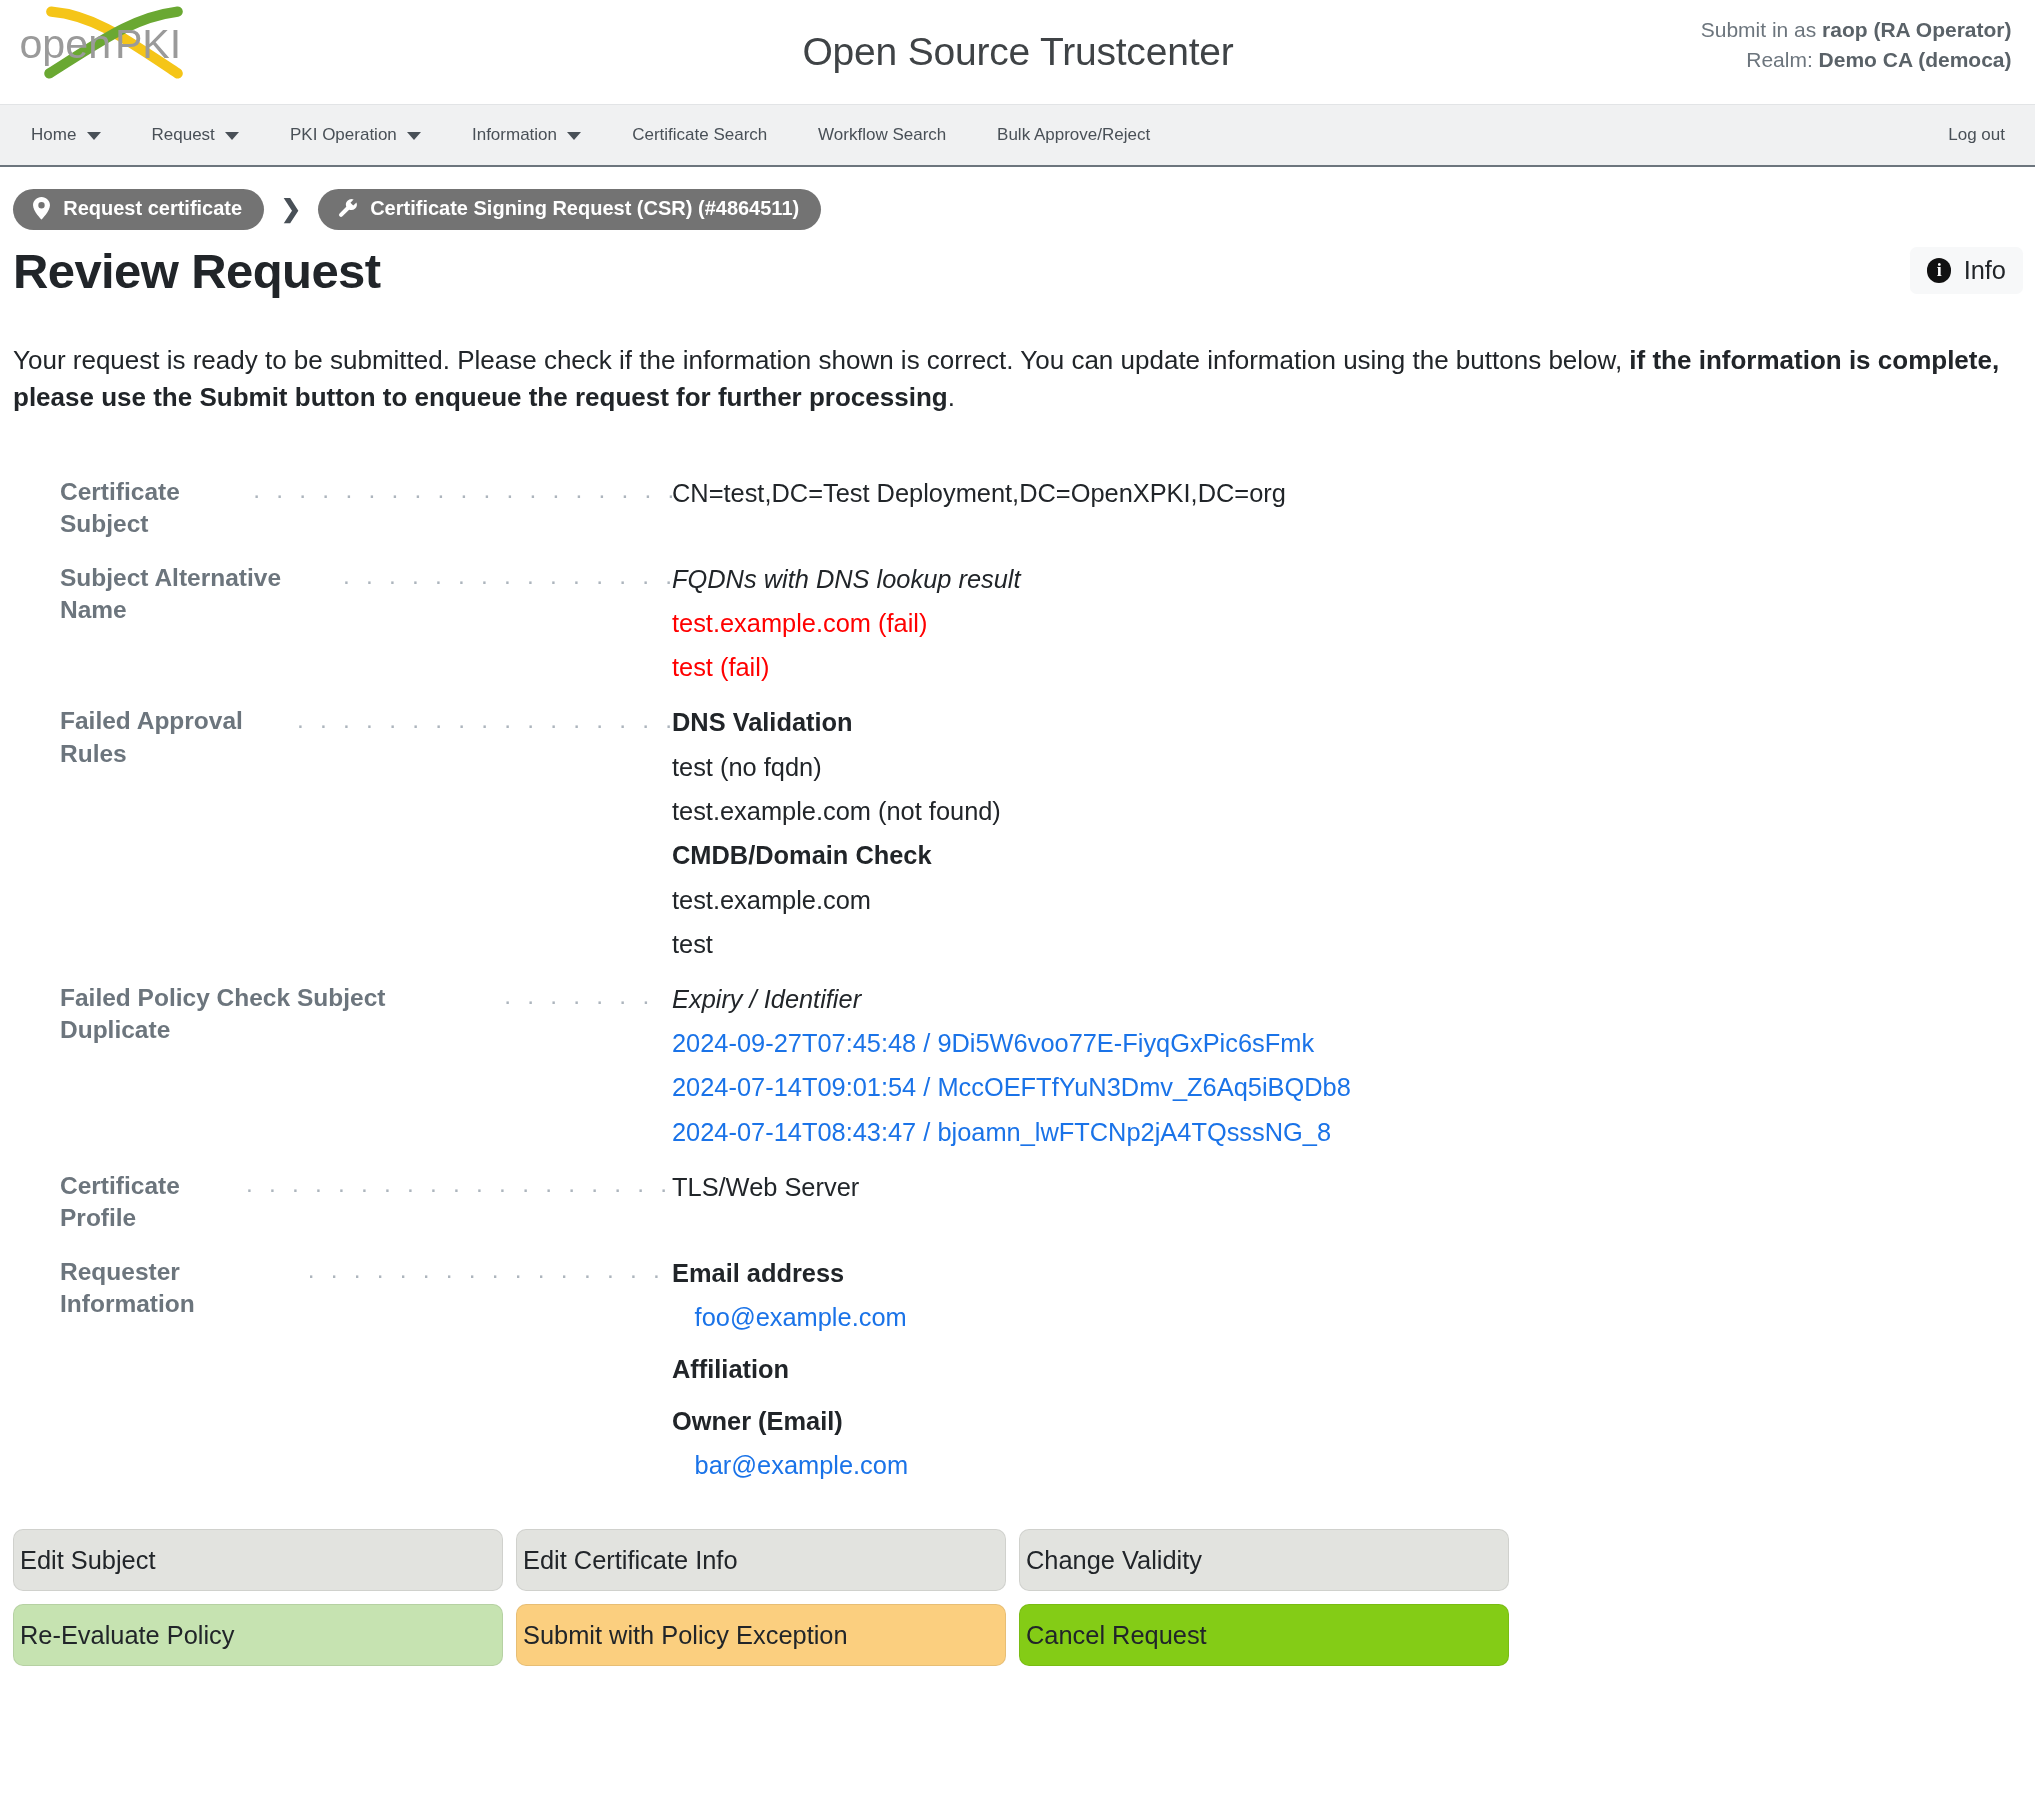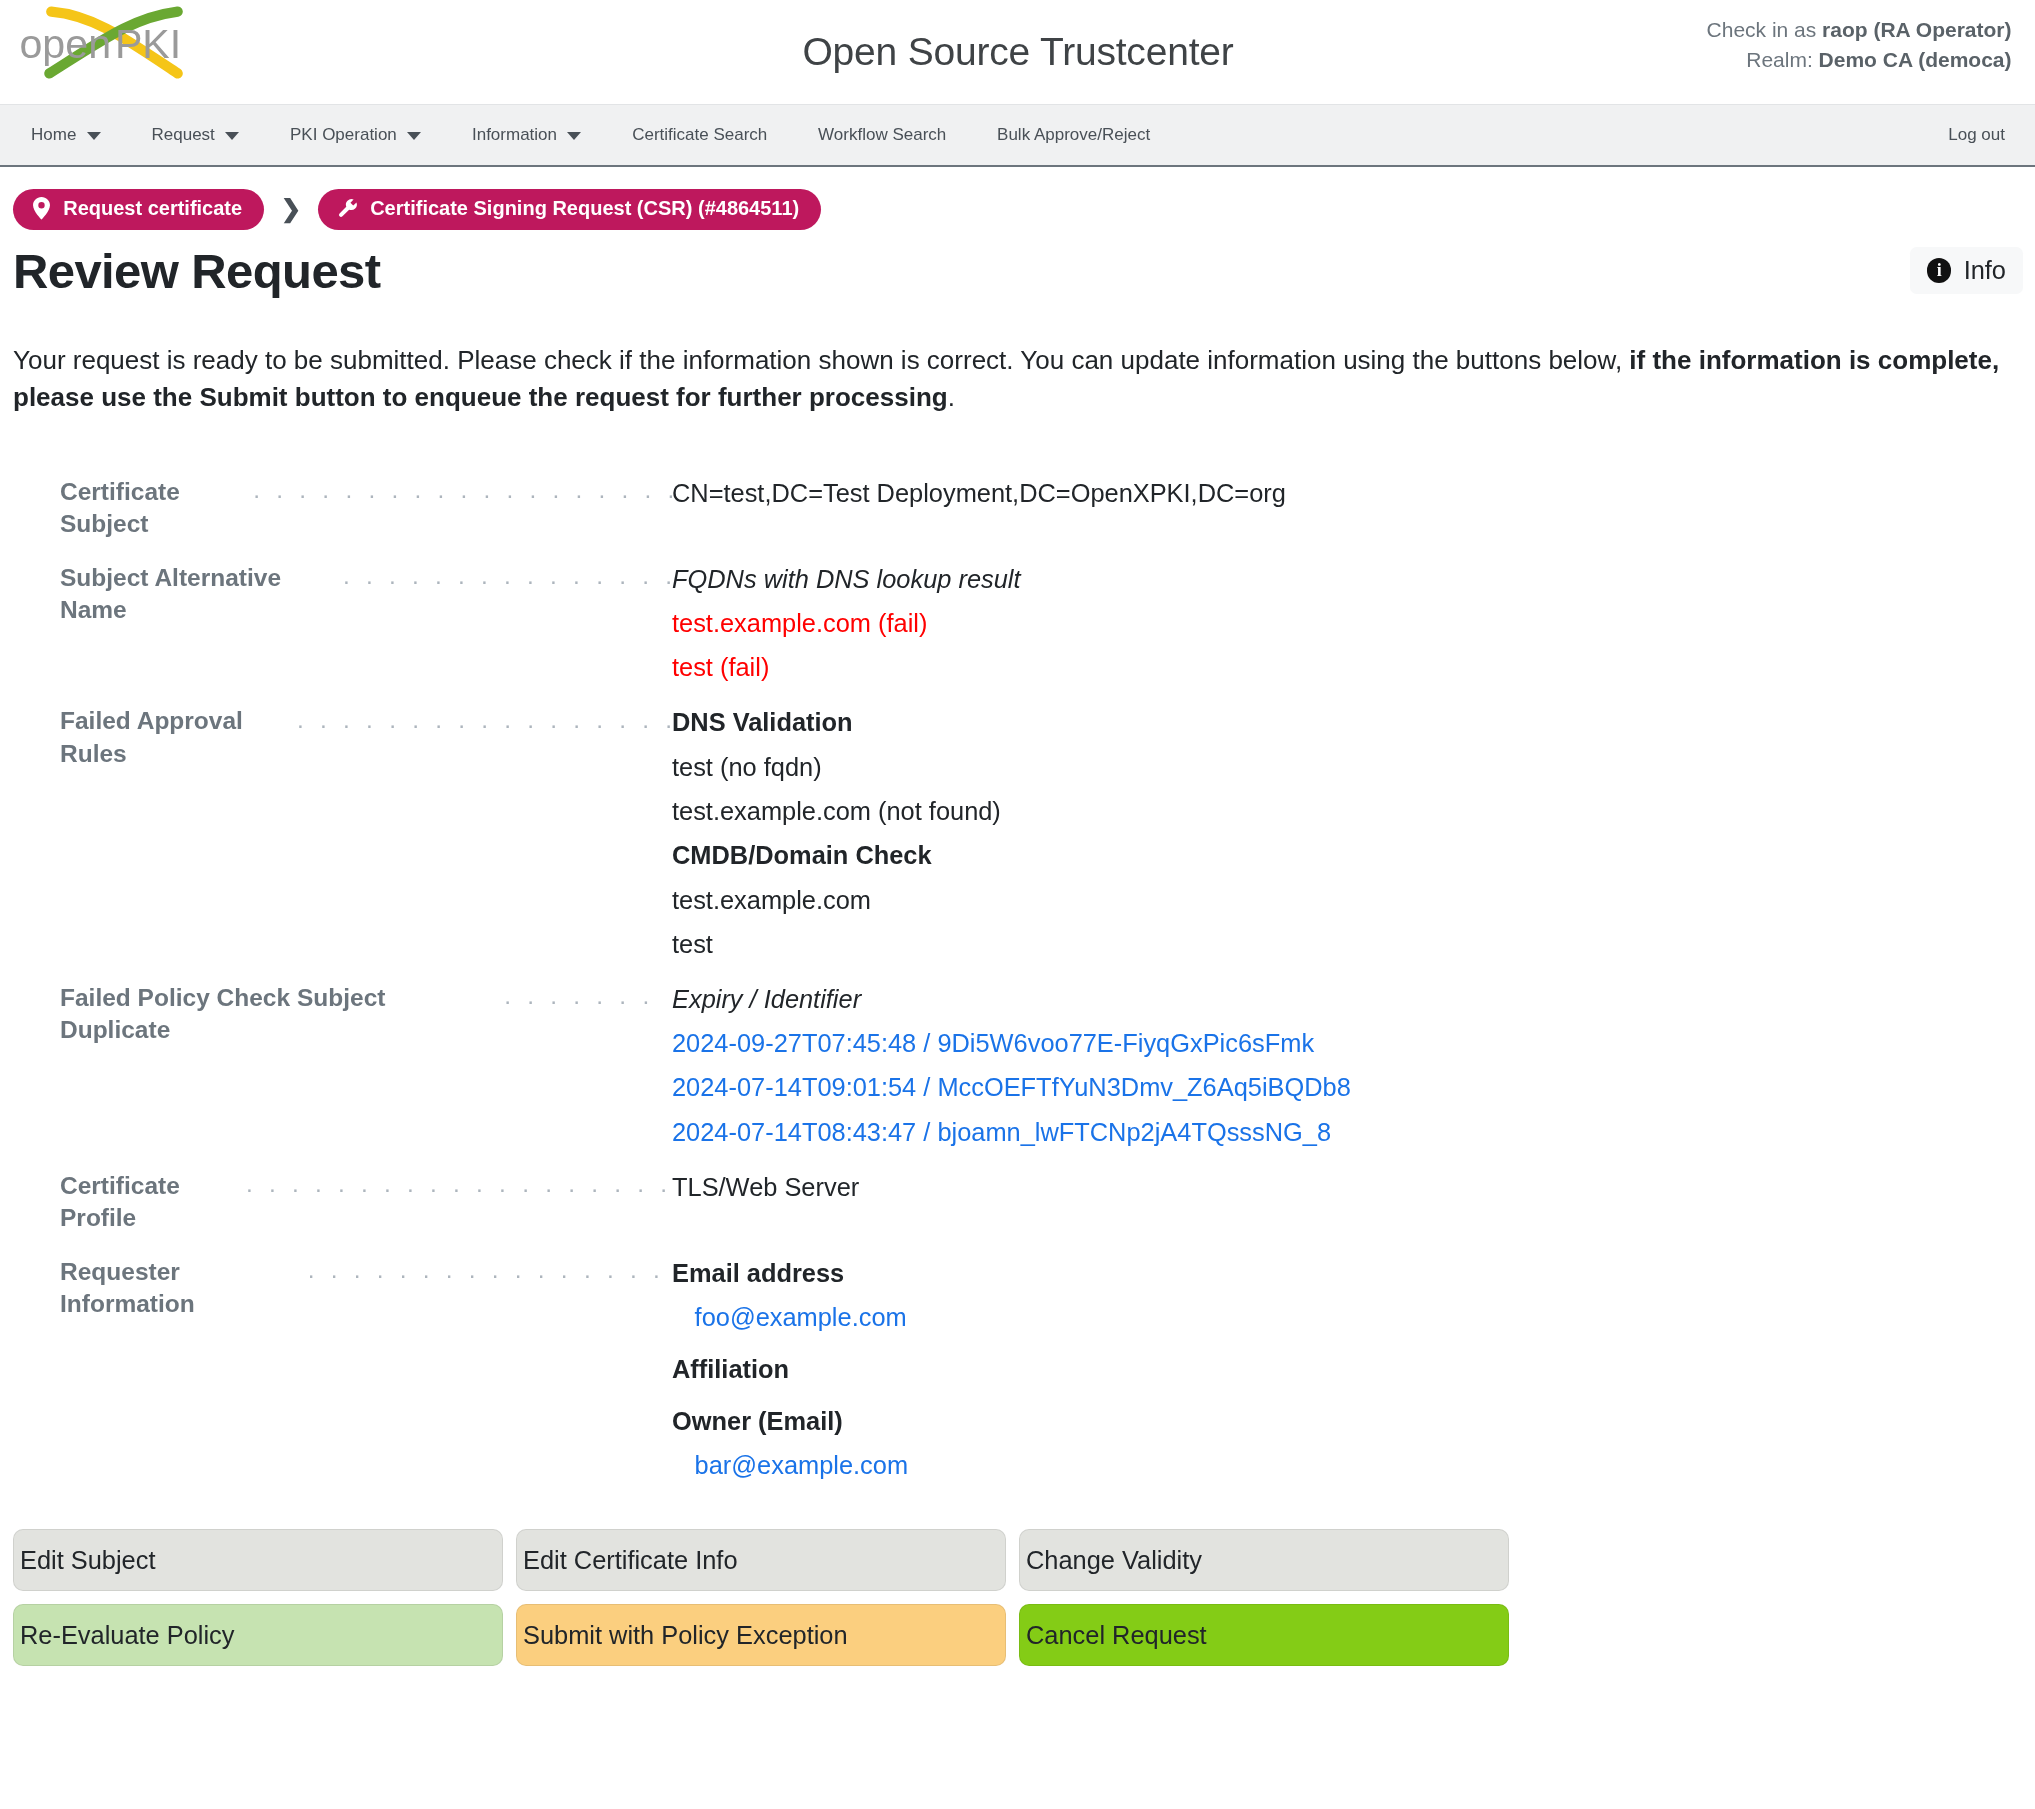--- a/index.html
+++ b/index.html
@@ -79,21 +79,21 @@
   .crumbs {
     display: flex;
     align-items: center;
     gap: 13px;
     padding: 21.7px 0 0 13px;
   }
   .crumb {
     display: inline-flex;
     align-items: center;
     gap: 12.2px;
-    background: #be185d;
+    background: #737373;
     color: #ffffff;
     border-radius: 22.6px;
     padding: 8.5px 21.7px 9.4px 19px;
     font-size: 20px;
     font-weight: 700;
     white-space: nowrap;
   }
   .crumb svg { display:block; }
   .crumb-sep {
     color: #495057;
@@ -246,21 +246,21 @@
       <path d="M175 6 C 128 12, 95 36, 38 72" stroke="#6aa832" stroke-width="11" fill="none" stroke-linecap="round"></path>
       <text x="6" y="56" font-family="'Liberation Sans', sans-serif" font-size="44" fill="#9a9a9a">open</text>
       <text x="108" y="56" font-family="'Liberation Sans', sans-serif" font-size="44" fill="#9a9a9a">PKI</text>
     </svg>
   </div>
 
   <div class="app-title">Open Source Trustcenter</div>
 
   <div class="session-info">
     <div>
-      <span>Check in as </span><b>raop (RA Operator)</b>
+      <span>Submit in as </span><b>raop (RA Operator)</b>
     </div>
     <div>
       <span>Realm: </span><b>Demo CA (democa)</b>
     </div>
   </div>
 </div>
 
 <nav class="navbar" id="navbar">
     <div class="nav-item">
       <span>Home</span>

